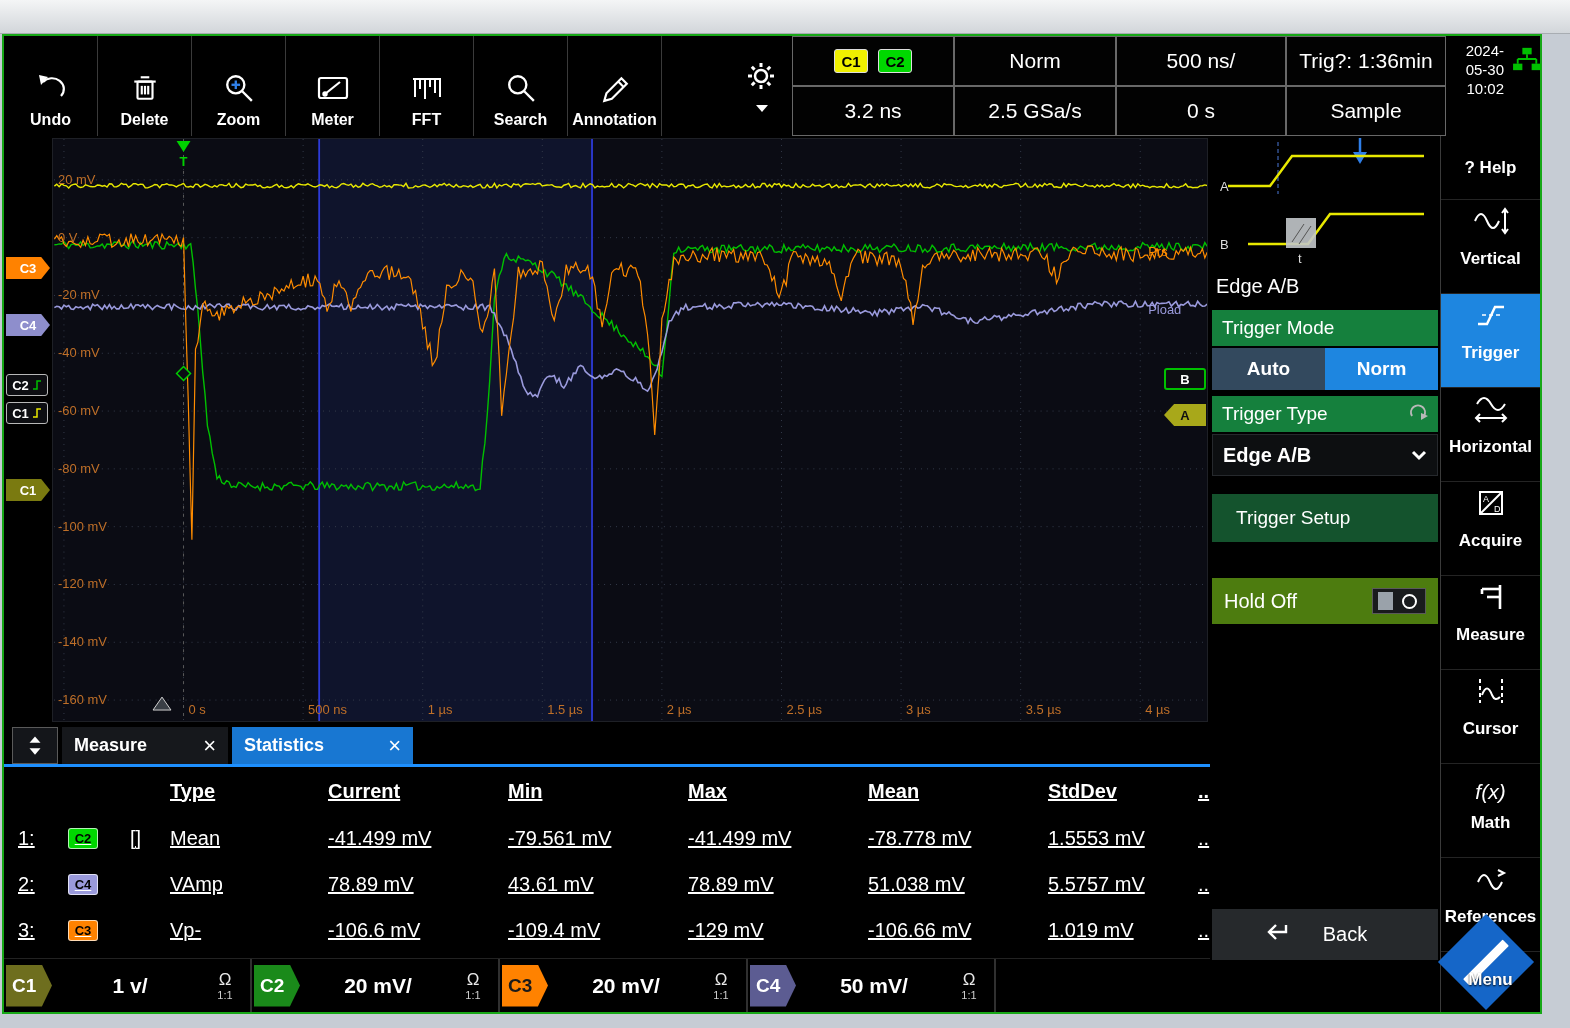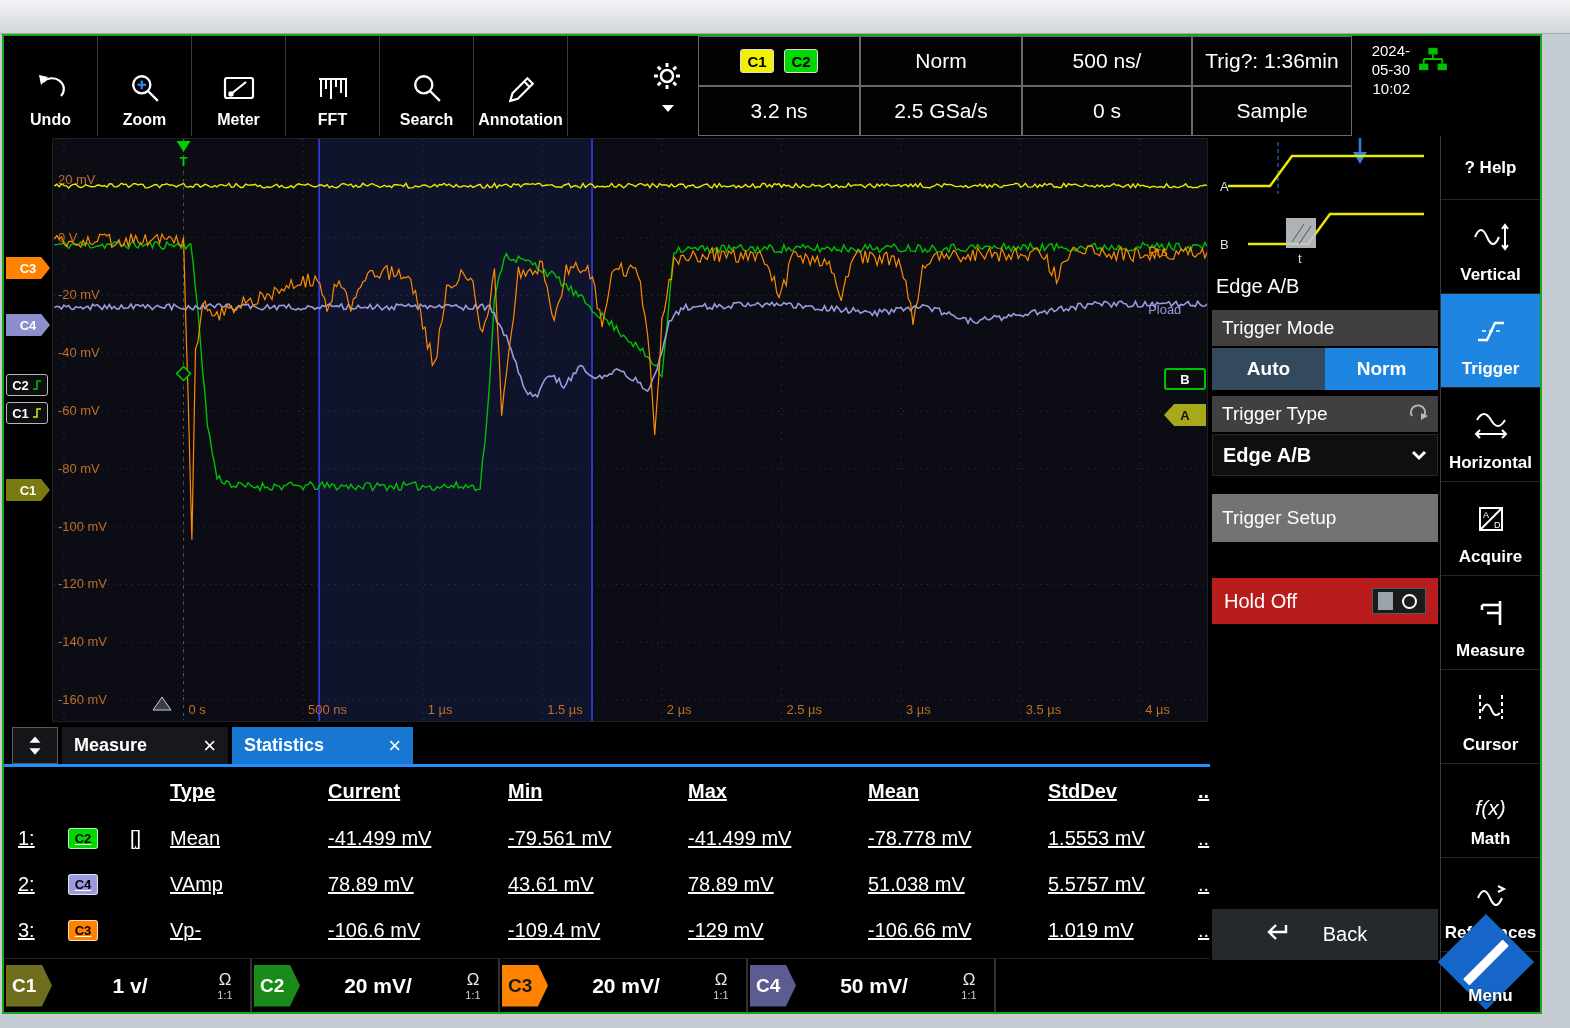--- a/index.html
+++ b/index.html
@@ -48,38 +48,38 @@
   .chsec{width:248px;flex:none;display:flex;align-items:center;border-right:2px solid #303030;cursor:pointer;}
   .chbadge{width:46px;height:42px;margin-left:2px;flex:none;clip-path:polygon(0 0,78% 0,100% 50%,78% 100%,0 100%);display:flex;align-items:center;justify-content:flex-start;padding-left:6px;font-size:19px;font-weight:bold;}
   .chscale{flex:1;text-align:center;color:#fff;font-size:21px;font-weight:bold;}
   .chomega{width:42px;text-align:center;color:#e8e8e8;padding-right:8px;line-height:1;}
   .chomega .o{font-size:17px;}
   .chomega .p{font-size:11px;color:#cfcfcf;margin-top:2px;}
   
   .trigpanel{width:230px;flex:none;display:flex;flex-direction:column;background:#000;padding:0 2px;position:relative;}
   .diagram{height:168px;flex:none;position:relative;}
   .diagram .caption{position:absolute;left:4px;bottom:6px;color:#fff;font-size:20px;}
-  .panelbar{background:#404040;color:#fff;font-size:19px;padding:0 10px;height:36px;display:flex;align-items:center;margin-top:6px;}
+  .panelbar{background:#15803d;color:#fff;font-size:19px;padding:0 10px;height:36px;display:flex;align-items:center;margin-top:6px;}
   .segmented{display:flex;margin-top:2px;height:42px;}
   .seg{flex:1;display:flex;align-items:center;justify-content:center;color:#fff;font-size:19px;font-weight:bold;cursor:pointer;}
   .seg.off{background:#33495e;}
   .seg.on{background:#1e86e0;}
   .selectbox{height:42px;margin-top:2px;background:#0d0f11;border:1px solid #26292d;display:flex;align-items:center;padding:0 10px;color:#fff;font-size:20px;font-weight:bold;cursor:pointer;}
   .selectbox svg{margin-left:auto;}
-  .setupbtn{margin-top:18px;height:48px;background:#737373;color:#fff;font-size:19px;display:flex;align-items:center;padding:0 10px;cursor:pointer;}
-  .holdoff{margin-top:36px;height:46px;background:#b91c1c;display:flex;align-items:center;padding:4px 12px;color:#fff;font-size:20px;}
+  .setupbtn{margin-top:18px;height:48px;background:#14532d;color:#fff;font-size:19px;display:flex;align-items:center;padding:0 24px;cursor:pointer;}
+  .holdoff{margin-top:36px;height:46px;background:#4d7c0f;display:flex;align-items:center;padding:4px 12px;color:#fff;font-size:20px;}
   .toggle{margin-left:auto;width:54px;height:26px;background:#191b1d;border:1px solid #5a5a5a;display:flex;align-items:center;cursor:pointer;}
   .toggle .block{width:15px;height:18px;background:#9aa2aa;margin-left:5px;}
   .toggle .knob{width:15px;height:15px;border:2px solid #fff;border-radius:50%;margin-left:9px;}
   .backbar{margin-top:auto;margin-bottom:52px;height:52px;background:#26292c;border-top:1px solid #000;display:flex;align-items:center;color:#fff;font-size:20px;cursor:pointer;padding-left:36px;}
   .backbar .bicon{margin:0 0 0 18px;}
   .backbar .blabel{flex:1;text-align:center;margin-right:40px;}
   
   .nav{width:100px;flex:none;border-left:1px solid #3a3a3a;display:flex;flex-direction:column;background:#000;position:relative;}
-  .navitem{height:94px;flex:none;border-bottom:1px solid #242424;display:flex;flex-direction:column;align-items:center;justify-content:flex-end;gap:9px;padding-bottom:8px;color:#fff;cursor:pointer;}
+  .navitem{height:94px;flex:none;border-bottom:1px solid #242424;display:flex;flex-direction:column;align-items:center;justify-content:flex-end;gap:9px;padding-bottom:24px;color:#fff;cursor:pointer;}
   .navitem .lbl{font-size:17px;font-weight:bold;}
   .navitem.help{height:64px;justify-content:center;padding-bottom:0;}
   .navitem.active{background:#1e86e0;}
   .navitem.menu{margin-top:auto;height:62px;border-bottom:none;}
   .fx{font-family:Liberation Sans, sans-serif;font-style:italic;font-size:21px;color:#fff;}
   .rs-logo{position:absolute;right:10px;bottom:6px;width:88px;height:88px;z-index:8;pointer-events:none;}
   .rs-diamond{position:absolute;inset:10px;background:#1566c8;transform:rotate(45deg);}
   .rs-slash{position:absolute;left:16px;top:40px;width:56px;height:9px;background:#fff;transform:rotate(-45deg);border-radius:1px;}
   .menu-label{position:relative;z-index:9;text-shadow:0 1px 2px #000;}
 </style>
@@ -95,20 +95,33 @@
     <div class="tbtn">
       <span>
         <svg width="32" height="30" viewBox="0 0 32 30" fill="none" stroke="#fff" stroke-width="2.2">
           <path d="M26 23 A11 10 0 1 0 8 9"></path>
             <polygon points="4,2 13,4 6,12" fill="#fff" stroke="none"></polygon>
         </svg>
         </span>
       <span class="lbl">Undo</span>
     </div>
 
+    <div class="tbtn">
+      <span>
+        <svg width="30" height="30" viewBox="0 0 28 28" fill="none" stroke="#fff" stroke-width="2">
+          <line x1="4" y1="8" x2="24" y2="8"></line>
+            <line x1="10" y1="4" x2="18" y2="4"></line>
+          <rect x="7" y="8" width="14" height="16" rx="1"></rect>
+          <line x1="11" y1="12" x2="11" y2="20"></line>
+            <line x1="14" y1="12" x2="14" y2="20"></line>
+            <line x1="17" y1="12" x2="17" y2="20"></line>
+        </svg>
+        </span>
+      <span class="lbl">Delete</span>
+    </div>
 
     <div class="tbtn">
       <span>
         <svg width="30" height="30" viewBox="0 0 28 28" fill="none" stroke="#fff" stroke-width="2.2">
           <circle cx="11" cy="11" r="8"></circle>
             <line x1="17" y1="17" x2="26" y2="26"></line>
           <line x1="7" y1="11" x2="15" y2="11" stroke="#2f7fe8"></line>
             <line x1="11" y1="7" x2="11" y2="15" stroke="#2f7fe8"></line>
         </svg>
         </span>

